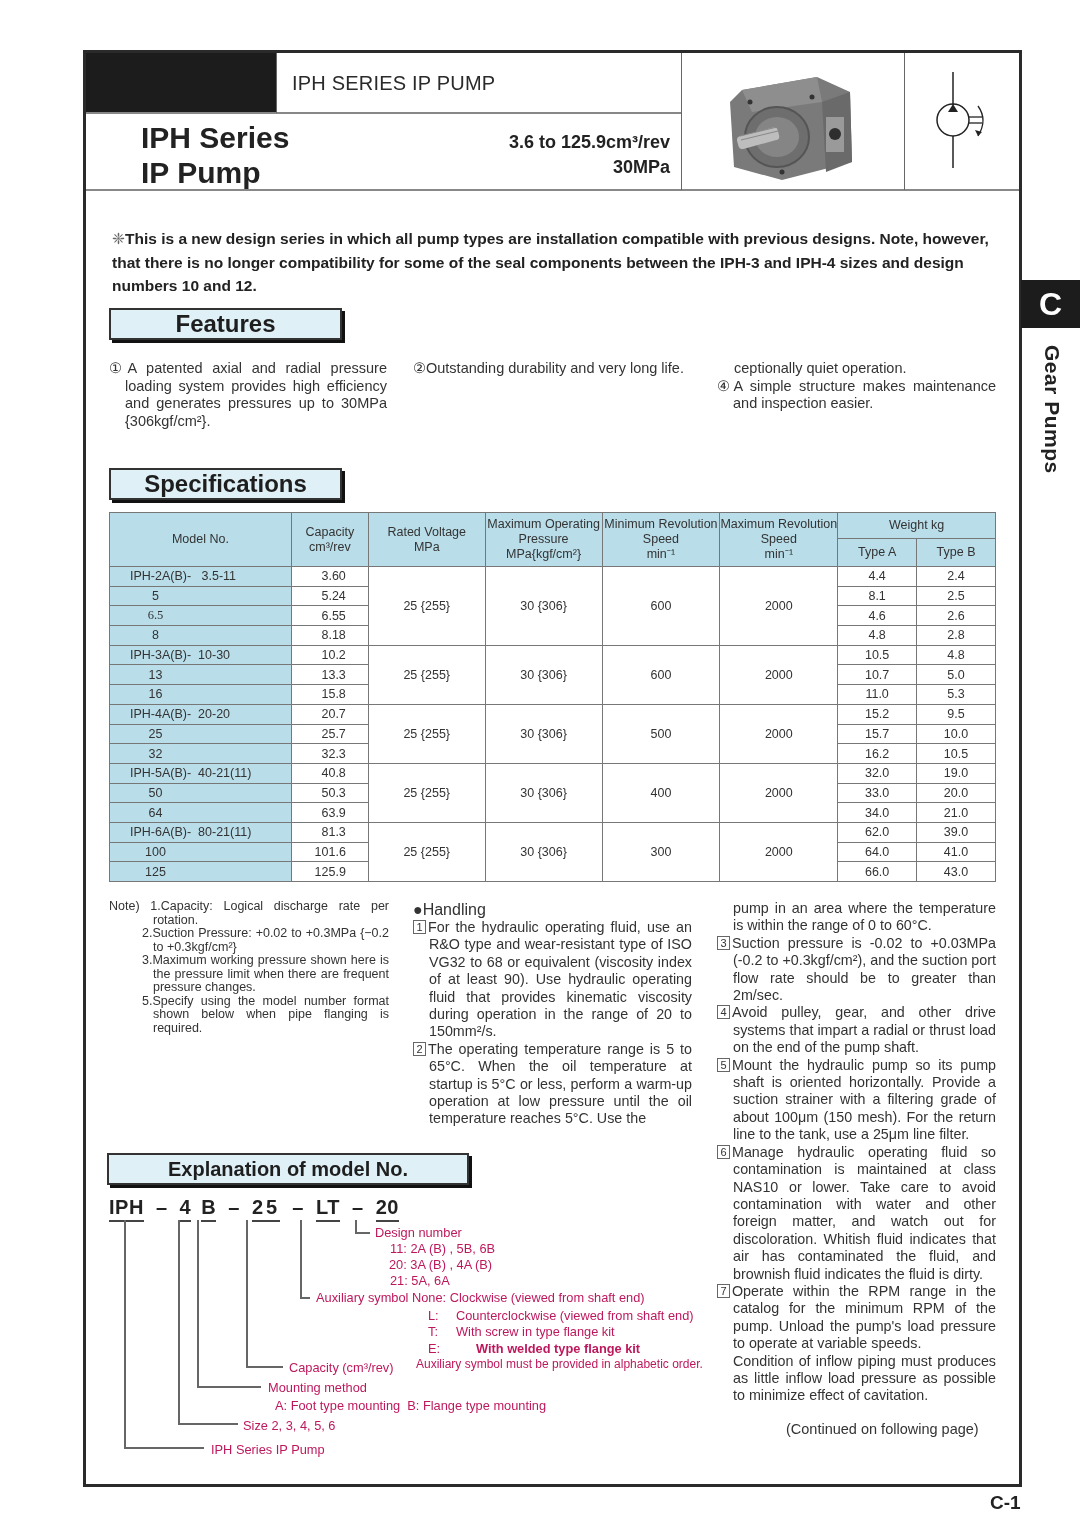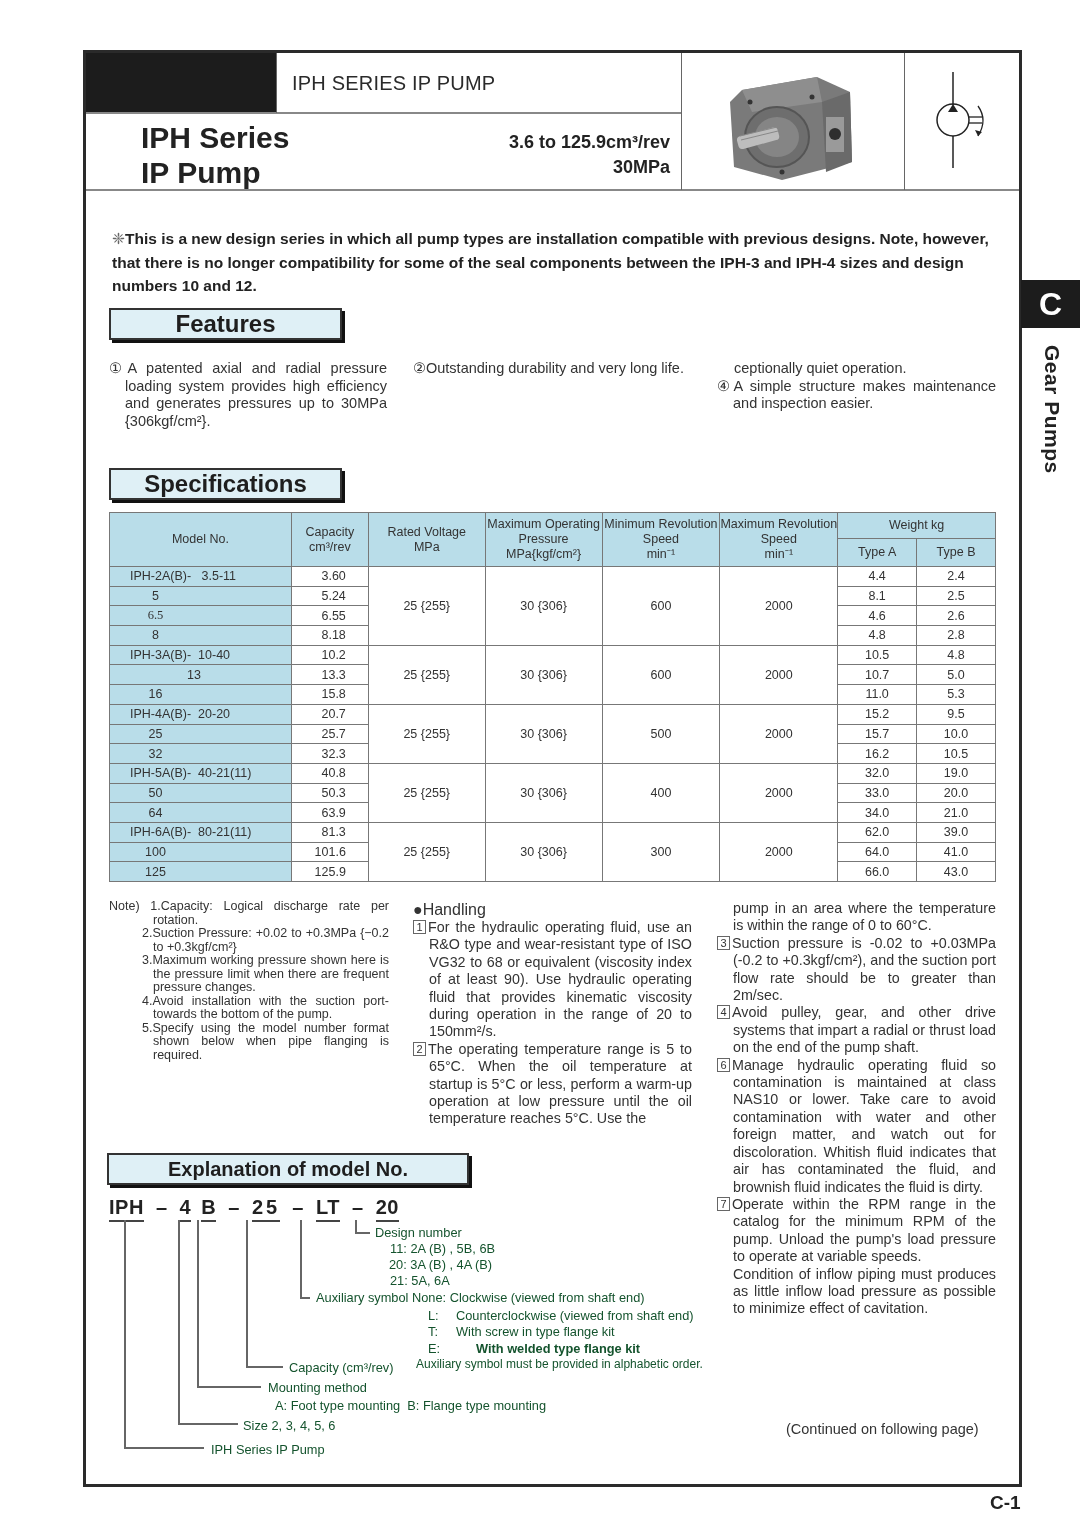--- a/index.html
+++ b/index.html
@@ -34,21 +34,21 @@
   .handling h4 { font-weight: normal; font-size: 16px; line-height: 18px; }
   .handling p, .handling2 p { padding-left: 16px; text-indent: -16px; }
   .num { display: inline-block; width: 13px; height: 14px; border: 1px solid #666; font-size: 11px; line-height: 12px; text-align: center; text-indent: 0; margin-right: 2px; vertical-align: 1px; }
   .handling2 { position: absolute; left: 717px; top: 900px; width: 279px; font-size: 14.3px; line-height: 17.4px; color: #333; text-align: justify; }
   .handling2 .cont { padding-left: 16px; text-indent: 0; }
   .continued { position: absolute; left: 786px; top: 1421px; font-size: 14.5px; color: #333; }
   .model-code { position: absolute; left: 109px; top: 1196px; font-size: 20px; font-weight: bold; color: #222; letter-spacing: 0.5px; }
   .model-code span { display: inline-block; }
   .model-code .u { border-bottom: 2px solid #444; padding-bottom: 1px; }
   .line { position: absolute; background: #666; }
-  .expl { position: absolute; font-size: 12.8px; color: #14532d; white-space: nowrap; }
+  .expl { position: absolute; font-size: 12.8px; color: #be185d; white-space: nowrap; }
   .page-num { position: absolute; left: 990px; top: 1492px; font-size: 19px; font-weight: bold; color: #222; }
 </style>
 </head>
 <body>
 
 <div class="frame"></div>
 <div class="hdr-black"></div>
 <div class="hdr-series">IPH SERIES IP PUMP</div>
 <div class="hdr-hline"></div>
 <div class="hdr-bottom"></div>
@@ -161,31 +161,31 @@
         <td class="wt">4.6</td>
         <td class="wt">2.6</td>
       </tr>
       <tr>
         <td class="model sub" style="white-space: pre;">8</td>
         <td class="cap">8.18</td>
         <td class="wt">4.8</td>
         <td class="wt">2.8</td>
       </tr>
       <tr>
-        <td class="model" style="white-space: pre;">IPH-3A(B)-  10-40</td>
+        <td class="model" style="white-space: pre;">IPH-3A(B)-  10-30</td>
         <td class="cap">10.2</td>
         <td rowspan="3">25 {255}</td>
         <td rowspan="3">30 {306}</td>
         <td rowspan="3">600</td>
         <td rowspan="3">2000</td>
         <td class="wt">10.5</td>
         <td class="wt">4.8</td>
       </tr>
       <tr>
-        <td class="model sub" style="white-space: pre; text-align: right;">13</td>
+        <td class="model sub" style="white-space: pre;">13</td>
         <td class="cap">13.3</td>
         <td class="wt">10.7</td>
         <td class="wt">5.0</td>
       </tr>
       <tr>
         <td class="model sub" style="white-space: pre;">16</td>
         <td class="cap">15.8</td>
         <td class="wt">11.0</td>
         <td class="wt">5.3</td>
       </tr>
@@ -255,34 +255,34 @@
         <td class="wt">66.0</td>
         <td class="wt">43.0</td>
       </tr>
     </tbody>
 </table>
 
 <div class="notes">
   <div class="item first" style="padding-left:44px;text-indent:-44px;"><span>Note)</span> <span>1.Capacity: Logical discharge rate per rotation.</span></div>
   <div class="item">2.Suction Pressure: +0.02 to +0.3MPa {−0.2 to +0.3kgf/cm²}</div>
   <div class="item">3.Maximum working pressure shown here is the pressure limit when there are frequent pressure changes.</div>
-  <div class="item">4.Avoid installation with the suction port-towards the bottom of the pump.</div>
   <div class="item">5.Specify using the model number format shown below when pipe flanging is required.</div>
 </div>
 
 <div class="handling">
   <h4>●Handling</h4>
   <p><span class="num">1</span><span>For the hydraulic operating fluid, use an R&amp;O type and wear-resistant type of ISO VG32 to 68 or equivalent (viscosity index of at least 90). Use hydraulic operating fluid that provides kinematic viscosity during operation in the range of 20 to 150mm²/s.</span></p>
   <p><span class="num">2</span><span>The operating temperature range is 5 to 65°C. When the oil temperature at startup is 5°C or less, perform a warm-up operation at low pressure until the oil temperature reaches 5°C. Use the</span></p>
 </div>
 
 <div class="handling2">
   <p class="cont">pump in an area where the temperature is within the range of 0 to 60°C.</p>
   <p><span class="num">3</span><span>Suction pressure is -0.02 to +0.03MPa (-0.2 to +0.3kgf/cm²), and the suction port flow rate should be to greater than 2m/sec.</span></p>
   <p><span class="num">4</span><span>Avoid pulley, gear, and other drive systems that impart a radial or thrust load on the end of the pump shaft.</span></p>
+  <p><span class="num">5</span><span>Mount the hydraulic pump so its pump shaft is oriented horizontally. Provide a suction strainer with a filtering grade of about 100μm (150 mesh). For the return line to the tank, use a 25μm line filter.</span></p>
   <p><span class="num">6</span><span>Manage hydraulic operating fluid so contamination is maintained at class NAS10 or lower. Take care to avoid contamination with water and other foreign matter, and watch out for discoloration. Whitish fluid indicates that air has contaminated the fluid, and brownish fluid indicates the fluid is dirty.</span></p>
   <p><span class="num">7</span><span>Operate within the RPM range in the catalog for the minimum RPM of the pump. Unload the pump's load pressure to operate at variable speeds.</span></p>
   <p class="cont">Condition of inflow piping must produces as little inflow load pressure as possible to minimize effect of cavitation.</p>
 </div>
 <div class="continued">(Continued on following page)</div>
 
 <div class="sec-box" style="left:107px;top:1153px;width:362px;font-size:20px;">Explanation of model No.</div>
 
 <div class="model-code">
   <span class="u">IPH</span>

